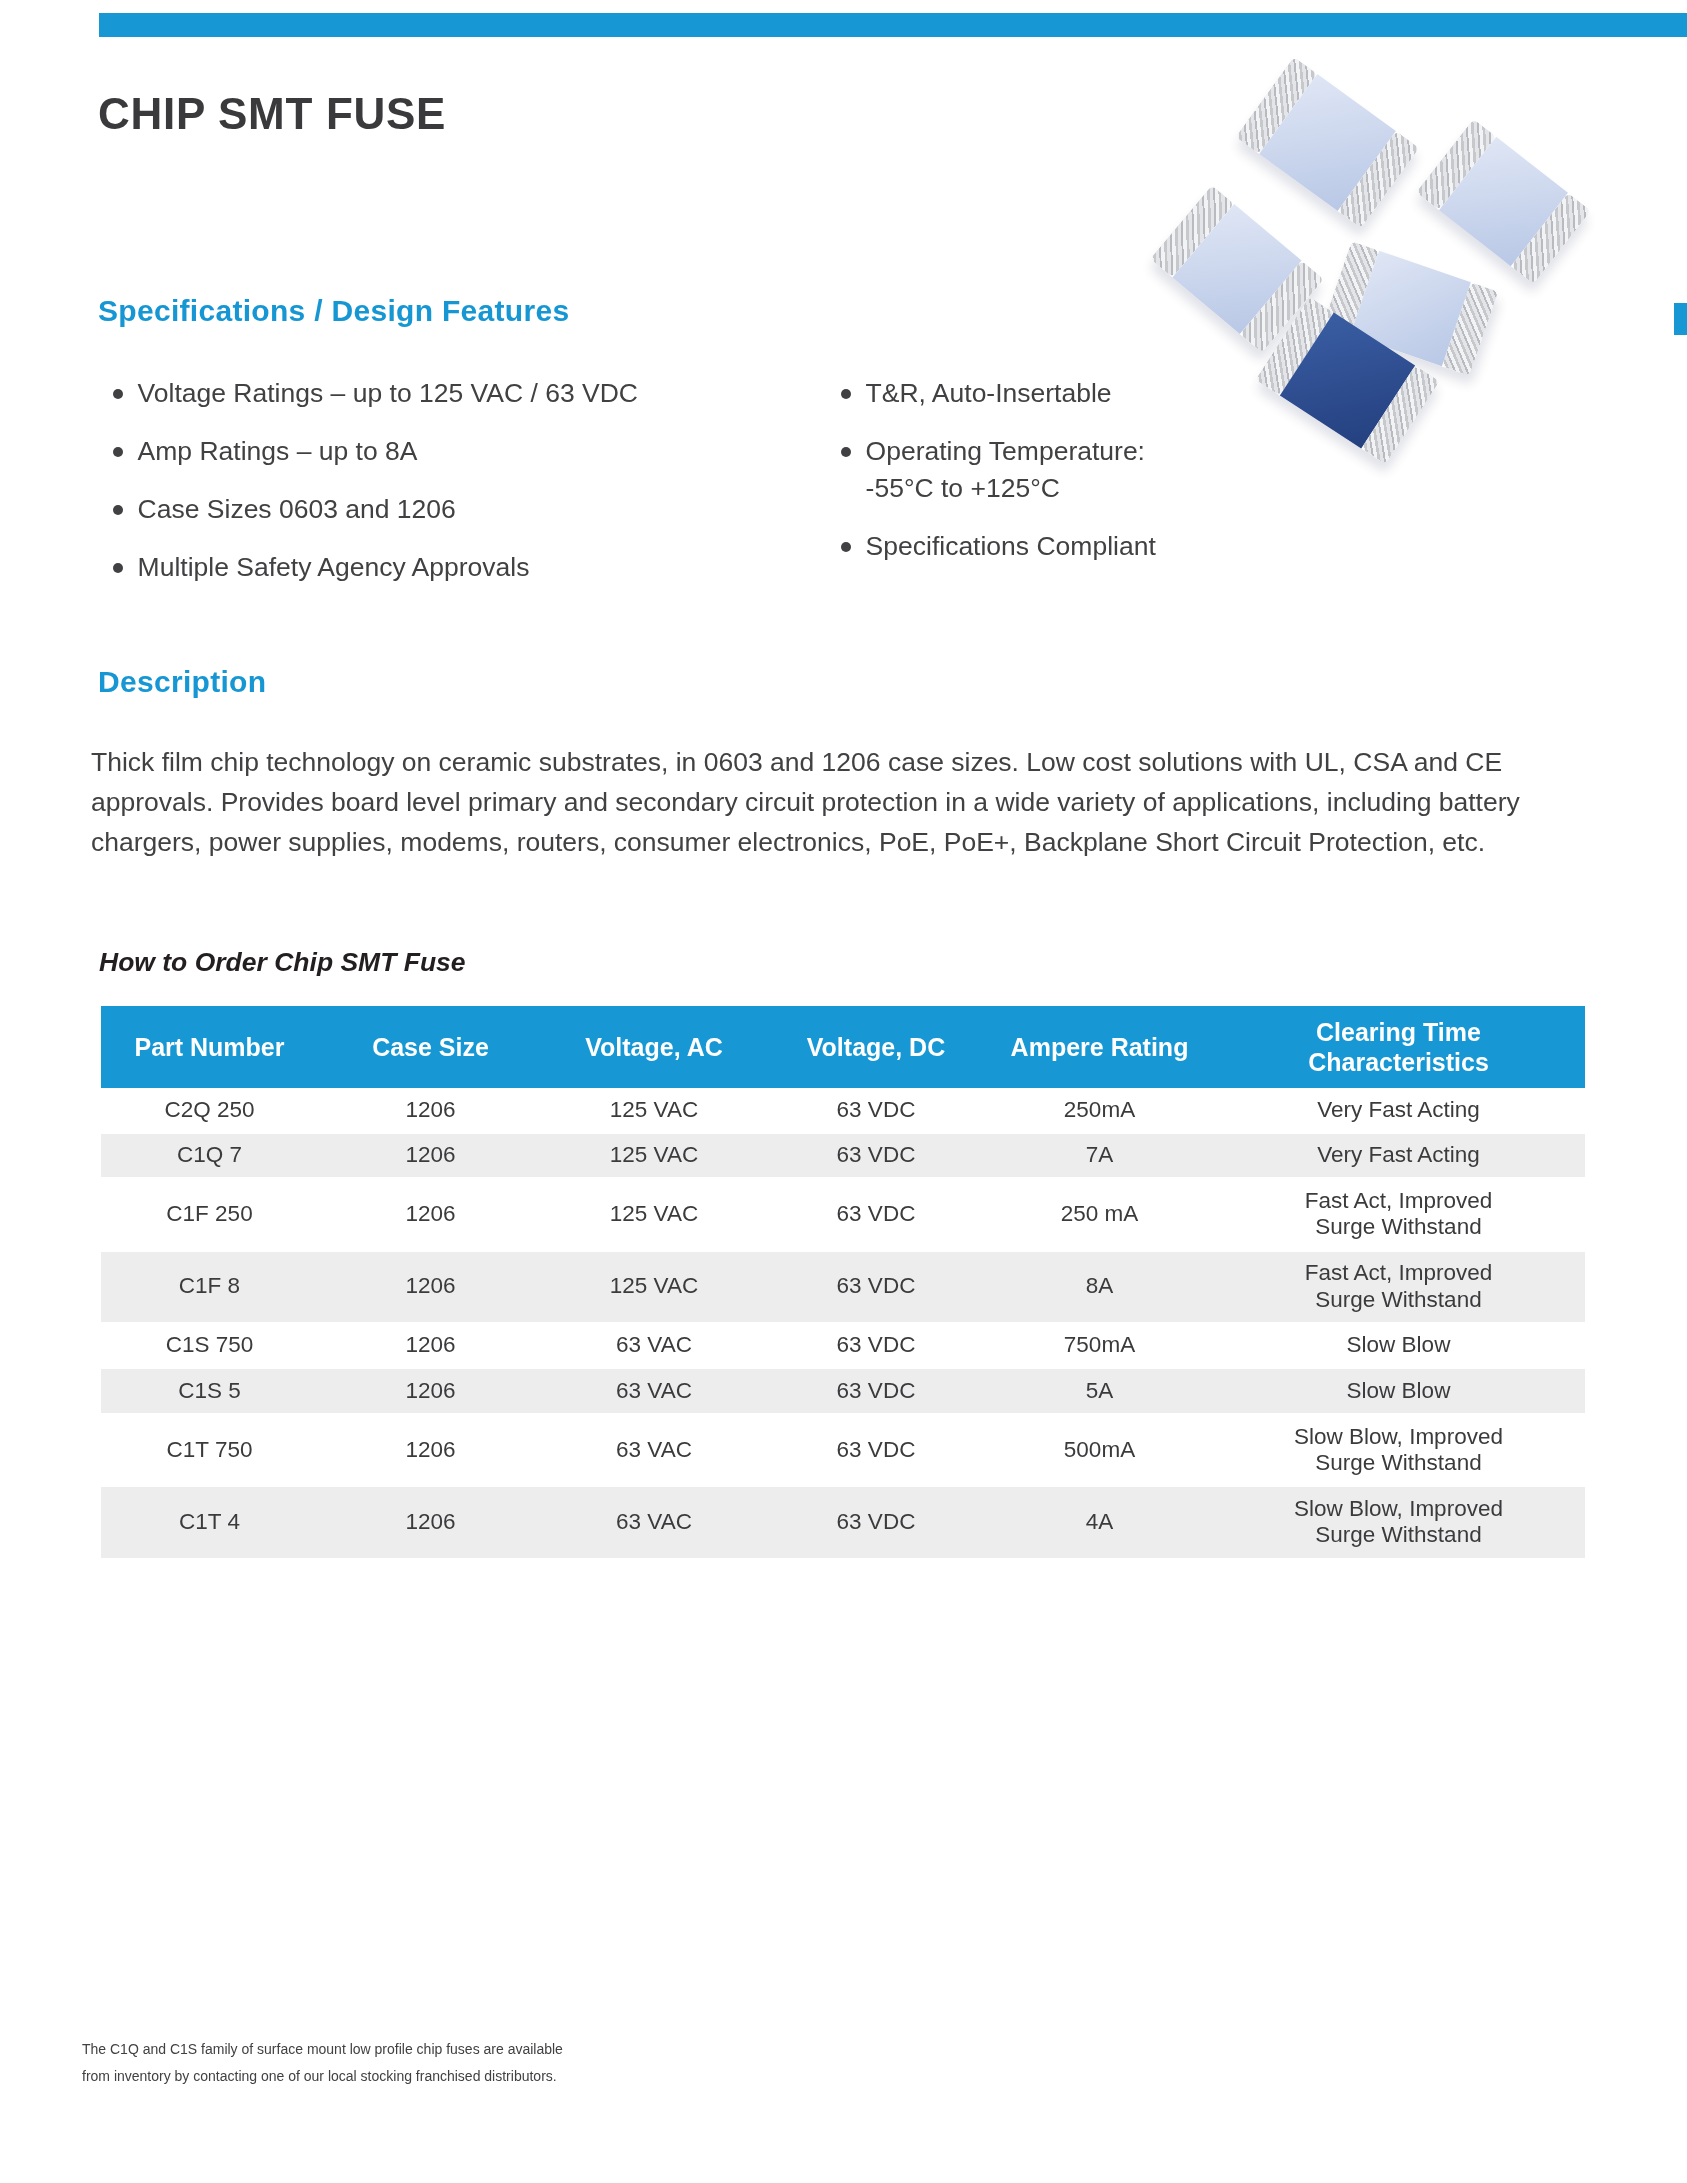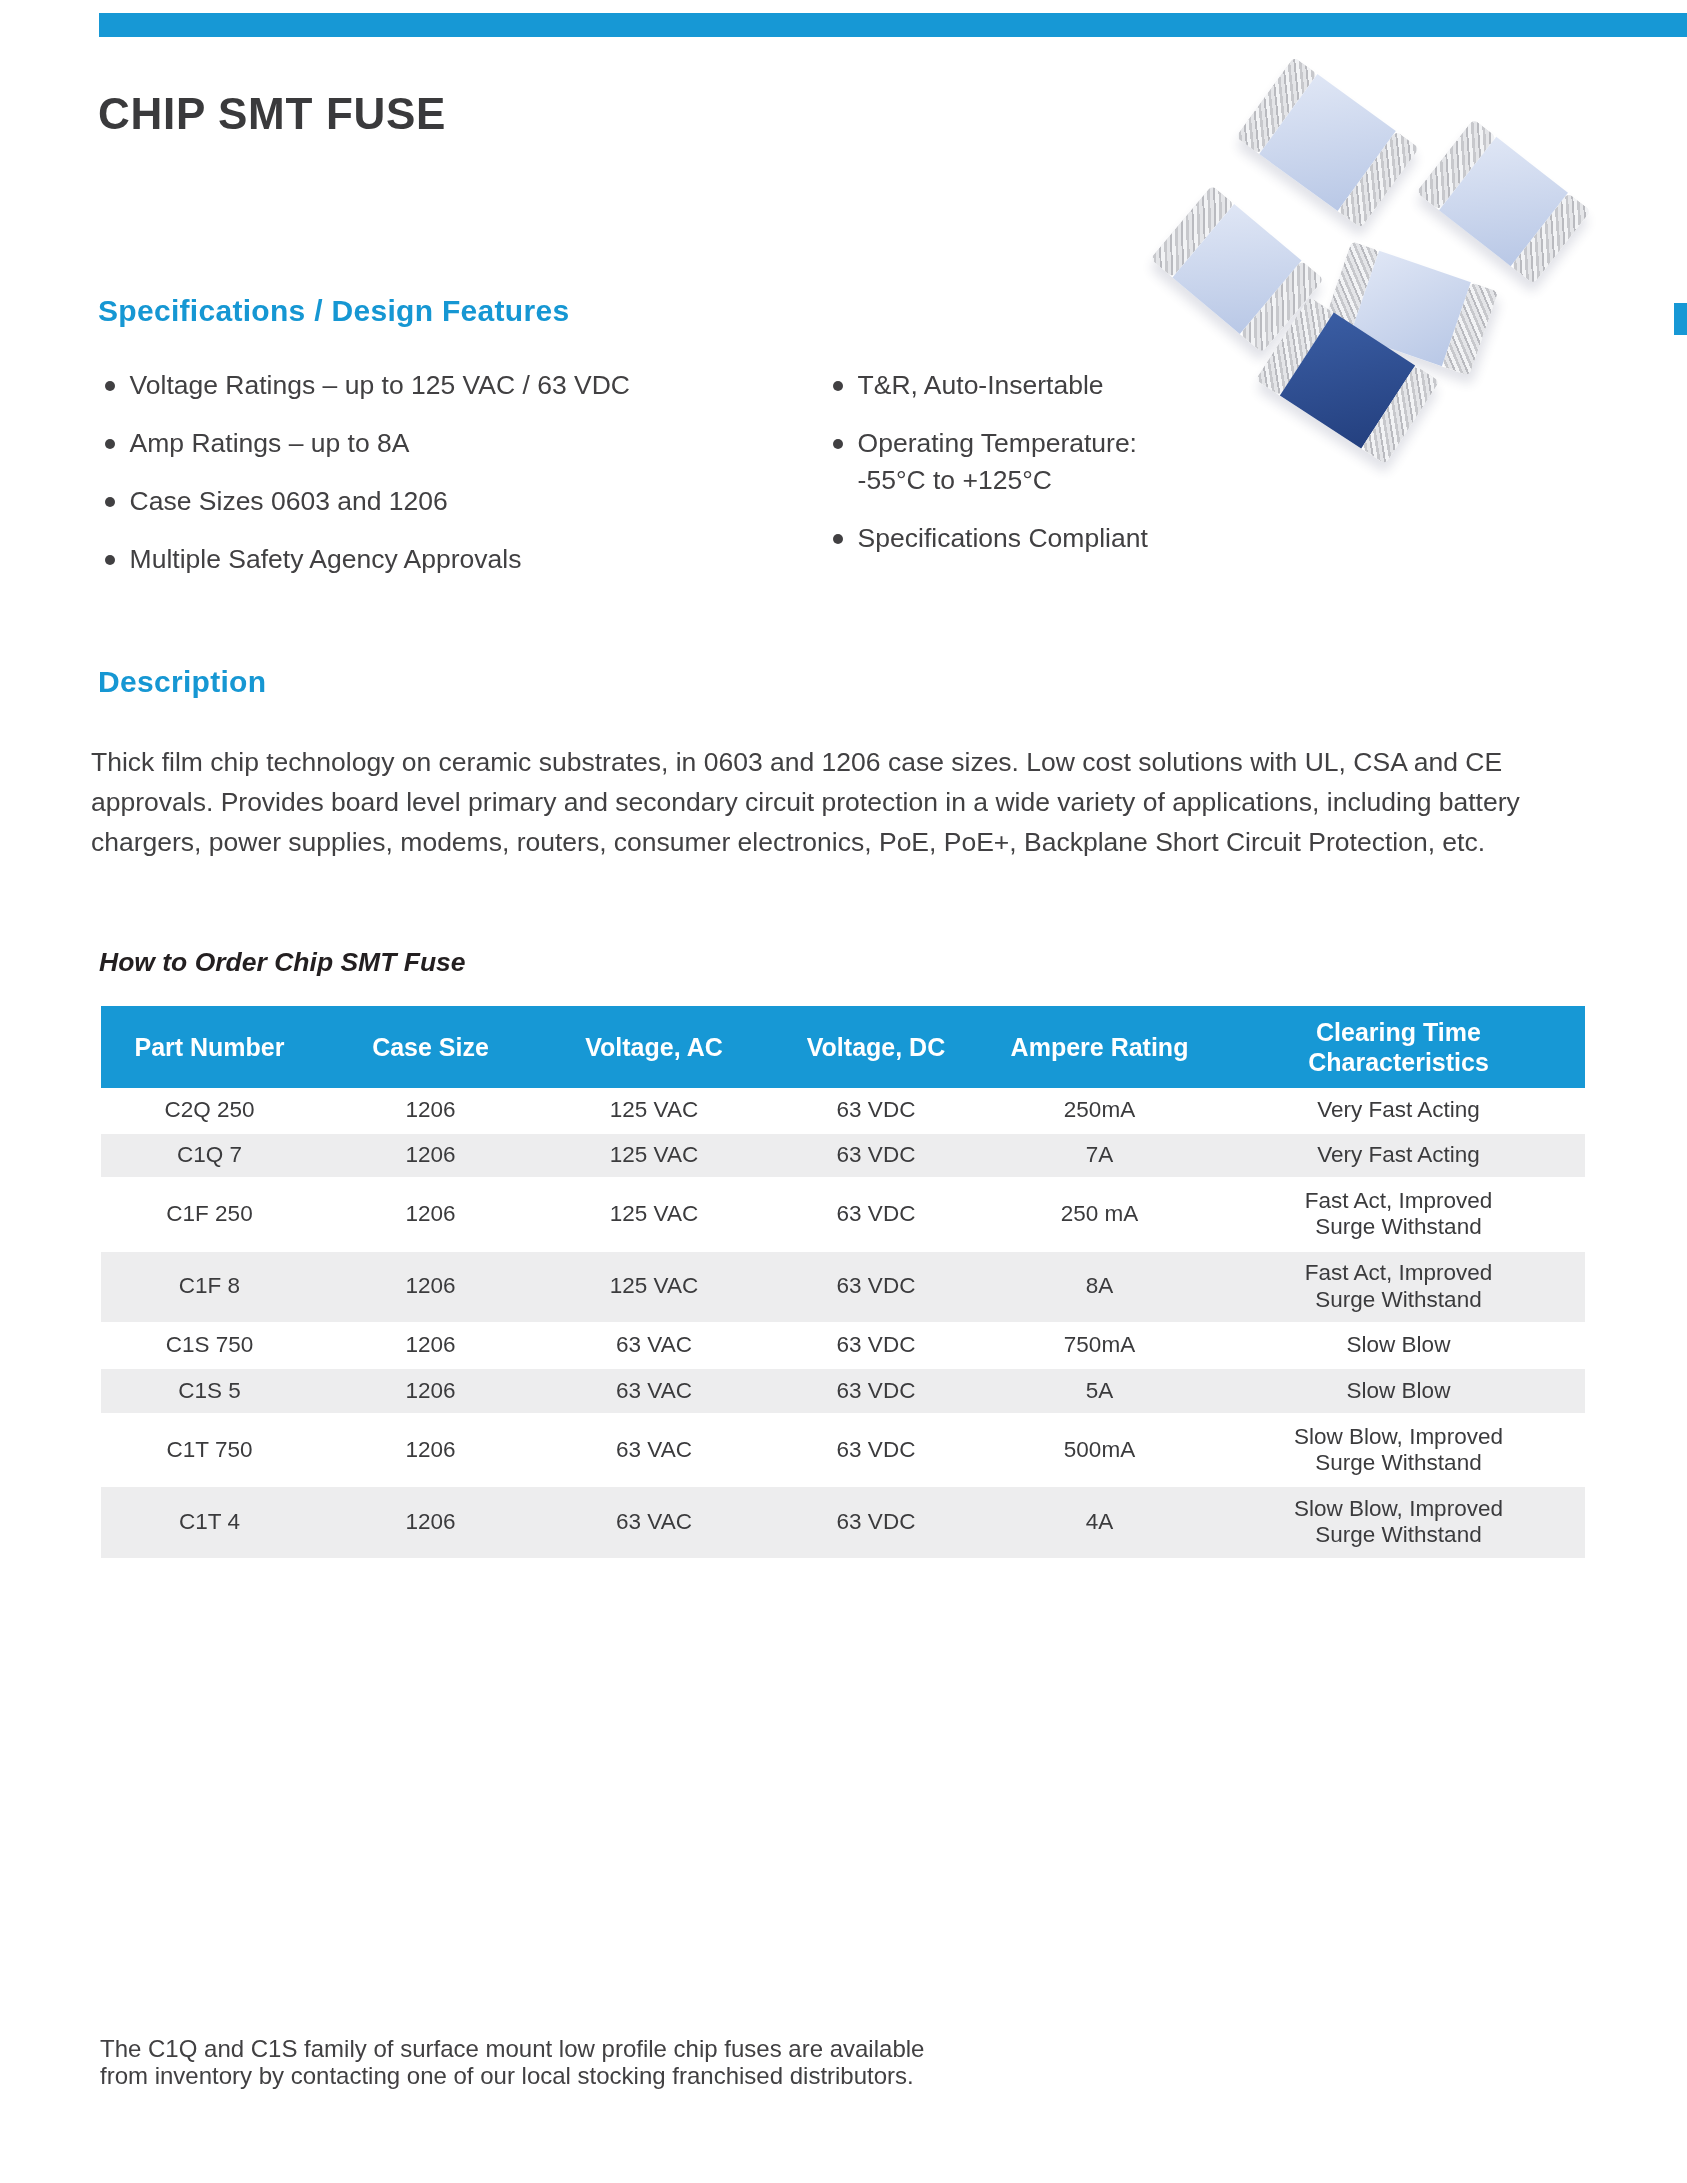--- a/index.html
+++ b/index.html
@@ -51,21 +51,21 @@
   .chip.c5{left:152px;top:265px;width:155px;height:99px;transform:rotate(33deg);}
   
   .blue-heading{
     position:absolute;left:98px;margin:0;
     font-size:30px;line-height:40px;font-weight:800;
     color:var(--heading-blue);letter-spacing:0.3px;
   }
   .specs-heading{top:291px;}
   .desc-heading{top:662px;}
   
-  .bullets{position:absolute;margin:4px;padding:0;list-style:none;top:363px;}
+  .bullets{position:absolute;margin:12px;padding:0;list-style:none;top:363px;}
   .bullets.left{left:101px;width:662px;}
   .bullets.right{left:829px;width:595px;}
   .bullets li{
     display:flex;align-items:flex-start;
     margin:0 0 21px 0;font-size:26.5px;line-height:37px;color:var(--text-dark);
   }
   .bullets .dot{
     flex:0 0 auto;width:10px;height:10px;border-radius:50%;
     background:#414042;margin:14px 14.6px 0 0;
   }
@@ -95,22 +95,22 @@
   }
   .order-table td{
     text-align:center;vertical-align:middle;
     font-size:22.5px;line-height:26.5px;color:#3b3b3d;
     padding:8.6px 2.6px;white-space:pre-line;
     border-bottom:2px solid #ffffff;
   }
   .order-table tbody tr:nth-child(even){background:var(--row-alt-gray);}
   
   .footer-note{
-    position:absolute;left:100px;top:2036px;margin:0;
-    font-size:24px;line-height:26.5px;color:var(--text-dark);
+    position:absolute;left:82px;top:2036px;margin:0;
+    font-size:14px;line-height:26.5px;color:var(--text-dark);
     white-space:pre-line;
   }
 </style>
 </head>
 <body>
 
 <div class="page">
 
   <div class="top-bar"></div>
   <div class="edge-tab"></div>

